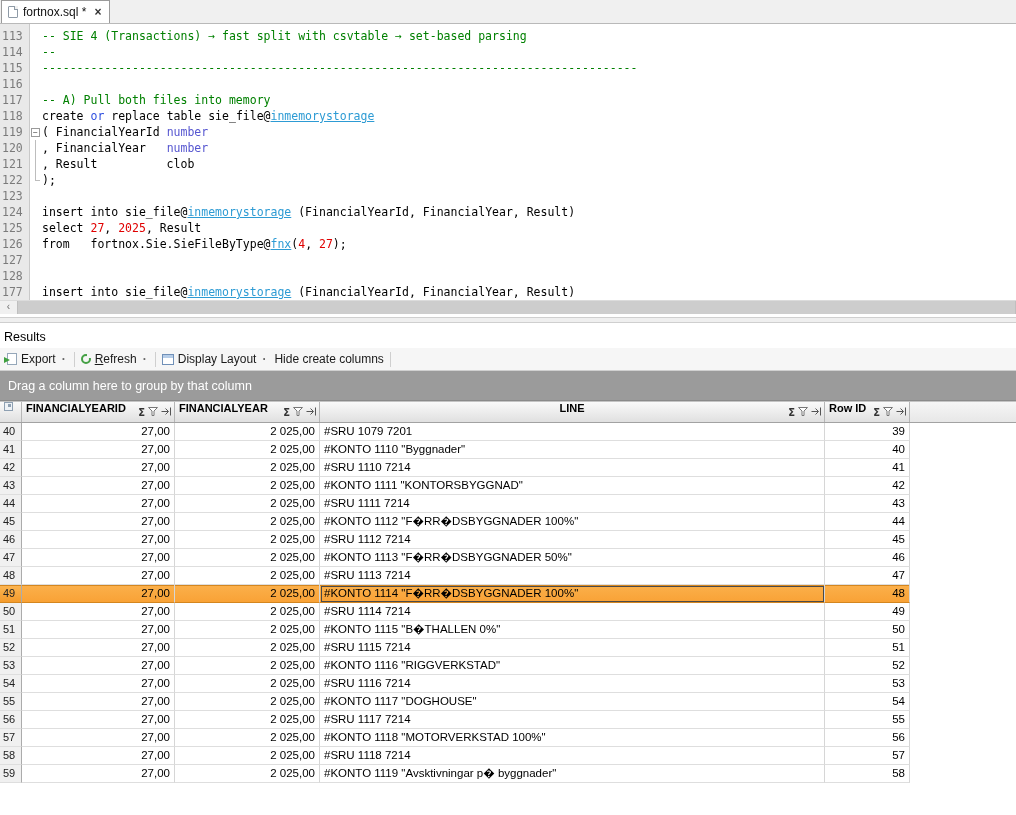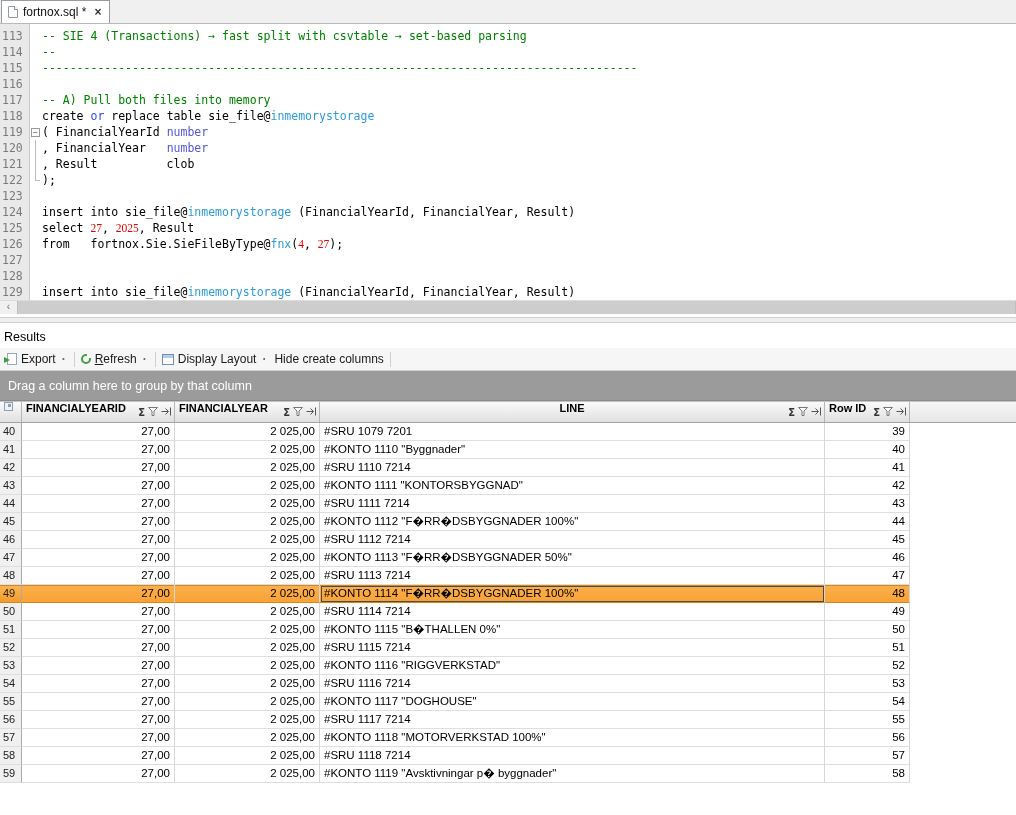--- a/index.html
+++ b/index.html
@@ -24,22 +24,22 @@
   .gutter-bg { position:absolute; left:0; top:0; width:30px; height:100%;
                background:#e9e9e9; border-right:1px solid #c9c9c9; }
   .ed-lines { position:relative; padding-top:4px; }
   .ed-row { display:flex; height:16px; white-space:pre; }
   .ed-ln { width:30px; flex:0 0 30px; color:#7b7b7b; padding-left:2px; }
   .ed-fold { width:12px; flex:0 0 12px; position:relative; }
   .ed-code { flex:1; color:#000; }
   .tk-c { color:#008000; }
   .tk-k { color:#2e4fe0; }
   .tk-t { color:#5656d0; }
-  .tk-s { color:#2d9bd4; }
-  .tk-num { color:#e00000;font-family:Liberation Serif, serif; }
+  .tk-s { color:#2d9bd4;text-decoration:underline; }
+  .tk-num { color:#e00000; }
   .fold-box { position:absolute; left:1px; top:4px; width:9px; height:9px; border:1px solid #9a9a9a;
               background:#fff; font-size:8px; line-height:7px; text-align:center; color:#555; }
   .fold-line { position:absolute; left:5px; top:0; width:1px; height:100%; background:#bdbdbd; }
   .fold-end { position:absolute; left:5px; top:0; width:5px; height:9px;
               border-left:1px solid #bdbdbd; border-bottom:1px solid #bdbdbd; }
 
   
   .hscroll { height:14px; background:#f0f0f0; border-top:1px solid #dcdcdc; display:flex; }
   .hs-btn { width:17px; flex:0 0 17px; font-size:10px; color:#6f6f6f; text-align:center;
             line-height:12px; background:#f0f0f0; }
@@ -123,21 +123,21 @@
       <div class="ed-row"><div class="ed-ln">119</div><div class="ed-fold"><span class="fold-box">−</span></div><div class="ed-code"><span class="tk-p">( FinancialYearId </span><span class="tk-t">number</span></div></div>
       <div class="ed-row"><div class="ed-ln">120</div><div class="ed-fold"><span class="fold-line"></span></div><div class="ed-code"><span class="tk-p">, FinancialYear   </span><span class="tk-t">number</span></div></div>
       <div class="ed-row"><div class="ed-ln">121</div><div class="ed-fold"><span class="fold-line"></span></div><div class="ed-code"><span class="tk-p">, Result          clob</span></div></div>
       <div class="ed-row"><div class="ed-ln">122</div><div class="ed-fold"><span class="fold-end"></span></div><div class="ed-code"><span class="tk-p">);</span></div></div>
       <div class="ed-row"><div class="ed-ln">123</div><div class="ed-fold"></div><div class="ed-code"></div></div>
       <div class="ed-row"><div class="ed-ln">124</div><div class="ed-fold"></div><div class="ed-code"><span class="tk-p">insert into sie_file@</span><span class="tk-s">inmemorystorage</span><span class="tk-p"> (FinancialYearId, FinancialYear, Result)</span></div></div>
       <div class="ed-row"><div class="ed-ln">125</div><div class="ed-fold"></div><div class="ed-code"><span class="tk-p">select </span><span class="tk-num">27</span><span class="tk-p">, </span><span class="tk-num">2025</span><span class="tk-p">, Result</span></div></div>
       <div class="ed-row"><div class="ed-ln">126</div><div class="ed-fold"></div><div class="ed-code"><span class="tk-p">from   fortnox.Sie.SieFileByType@</span><span class="tk-s">fnx</span><span class="tk-p">(</span><span class="tk-num">4</span><span class="tk-p">, </span><span class="tk-num">27</span><span class="tk-p">);</span></div></div>
       <div class="ed-row"><div class="ed-ln">127</div><div class="ed-fold"></div><div class="ed-code"></div></div>
       <div class="ed-row"><div class="ed-ln">128</div><div class="ed-fold"></div><div class="ed-code"></div></div>
-      <div class="ed-row"><div class="ed-ln">129</div><div class="ed-fold"></div><div class="ed-code"><span class="tk-p">insert into sie_file@</span><span class="tk-s">inmemorystorage</span><span class="tk-p"> (FinancialYearId, FinancialYear, Result)</span></div></div>
+      <div class="ed-row"><div class="ed-ln">177</div><div class="ed-fold"></div><div class="ed-code"><span class="tk-p">insert into sie_file@</span><span class="tk-s">inmemorystorage</span><span class="tk-p"> (FinancialYearId, FinancialYear, Result)</span></div></div>
       <div class="ed-row"><div class="ed-ln">130</div><div class="ed-fold"></div><div class="ed-code"><span class="tk-p">select </span><span class="tk-num">26</span><span class="tk-p">, </span><span class="tk-num">2024</span><span class="tk-p">, Result</span></div></div>
       <div class="ed-row"><div class="ed-ln">131</div><div class="ed-fold"></div><div class="ed-code"><span class="tk-p">from   fortnox.Sie.SieFileByType@</span><span class="tk-s">fnx</span><span class="tk-p">(</span><span class="tk-num">4</span><span class="tk-p">, </span><span class="tk-num">26</span><span class="tk-p">);</span></div></div>
     </div>
 </div>
 
 <div class="hscroll">
   <div class="hs-btn">‹</div>
   <div class="hs-thumb"></div>
 </div>
 

